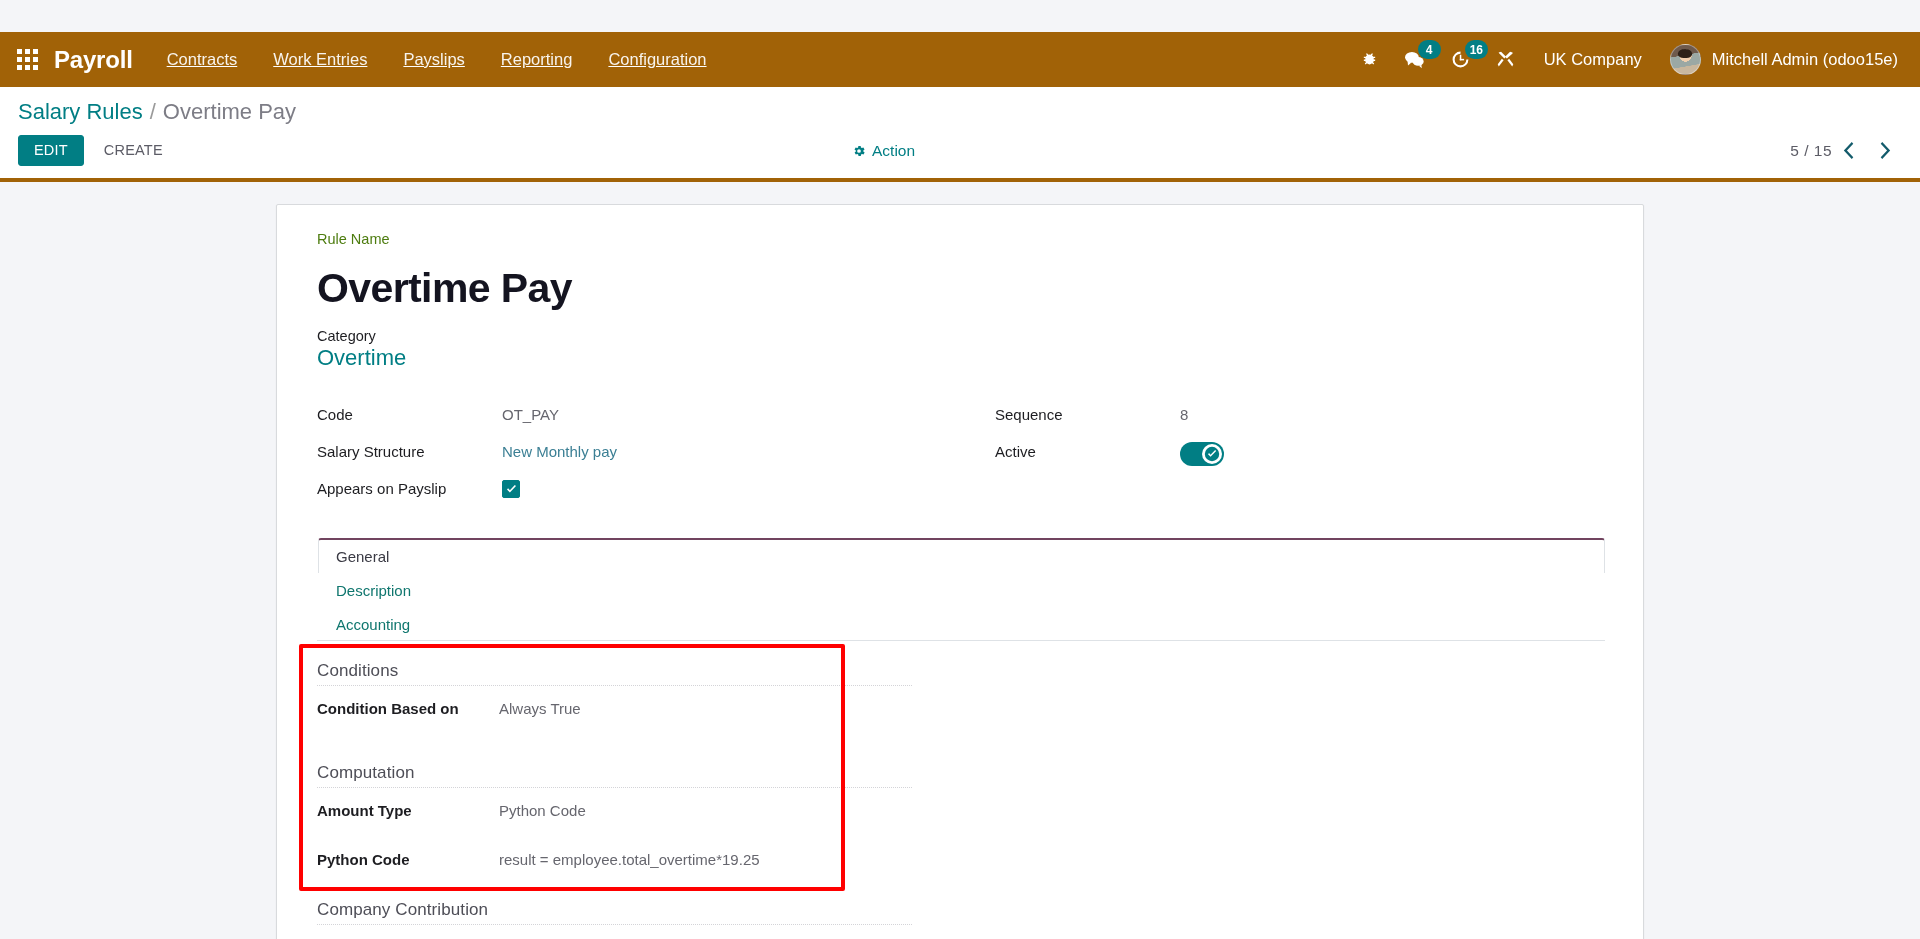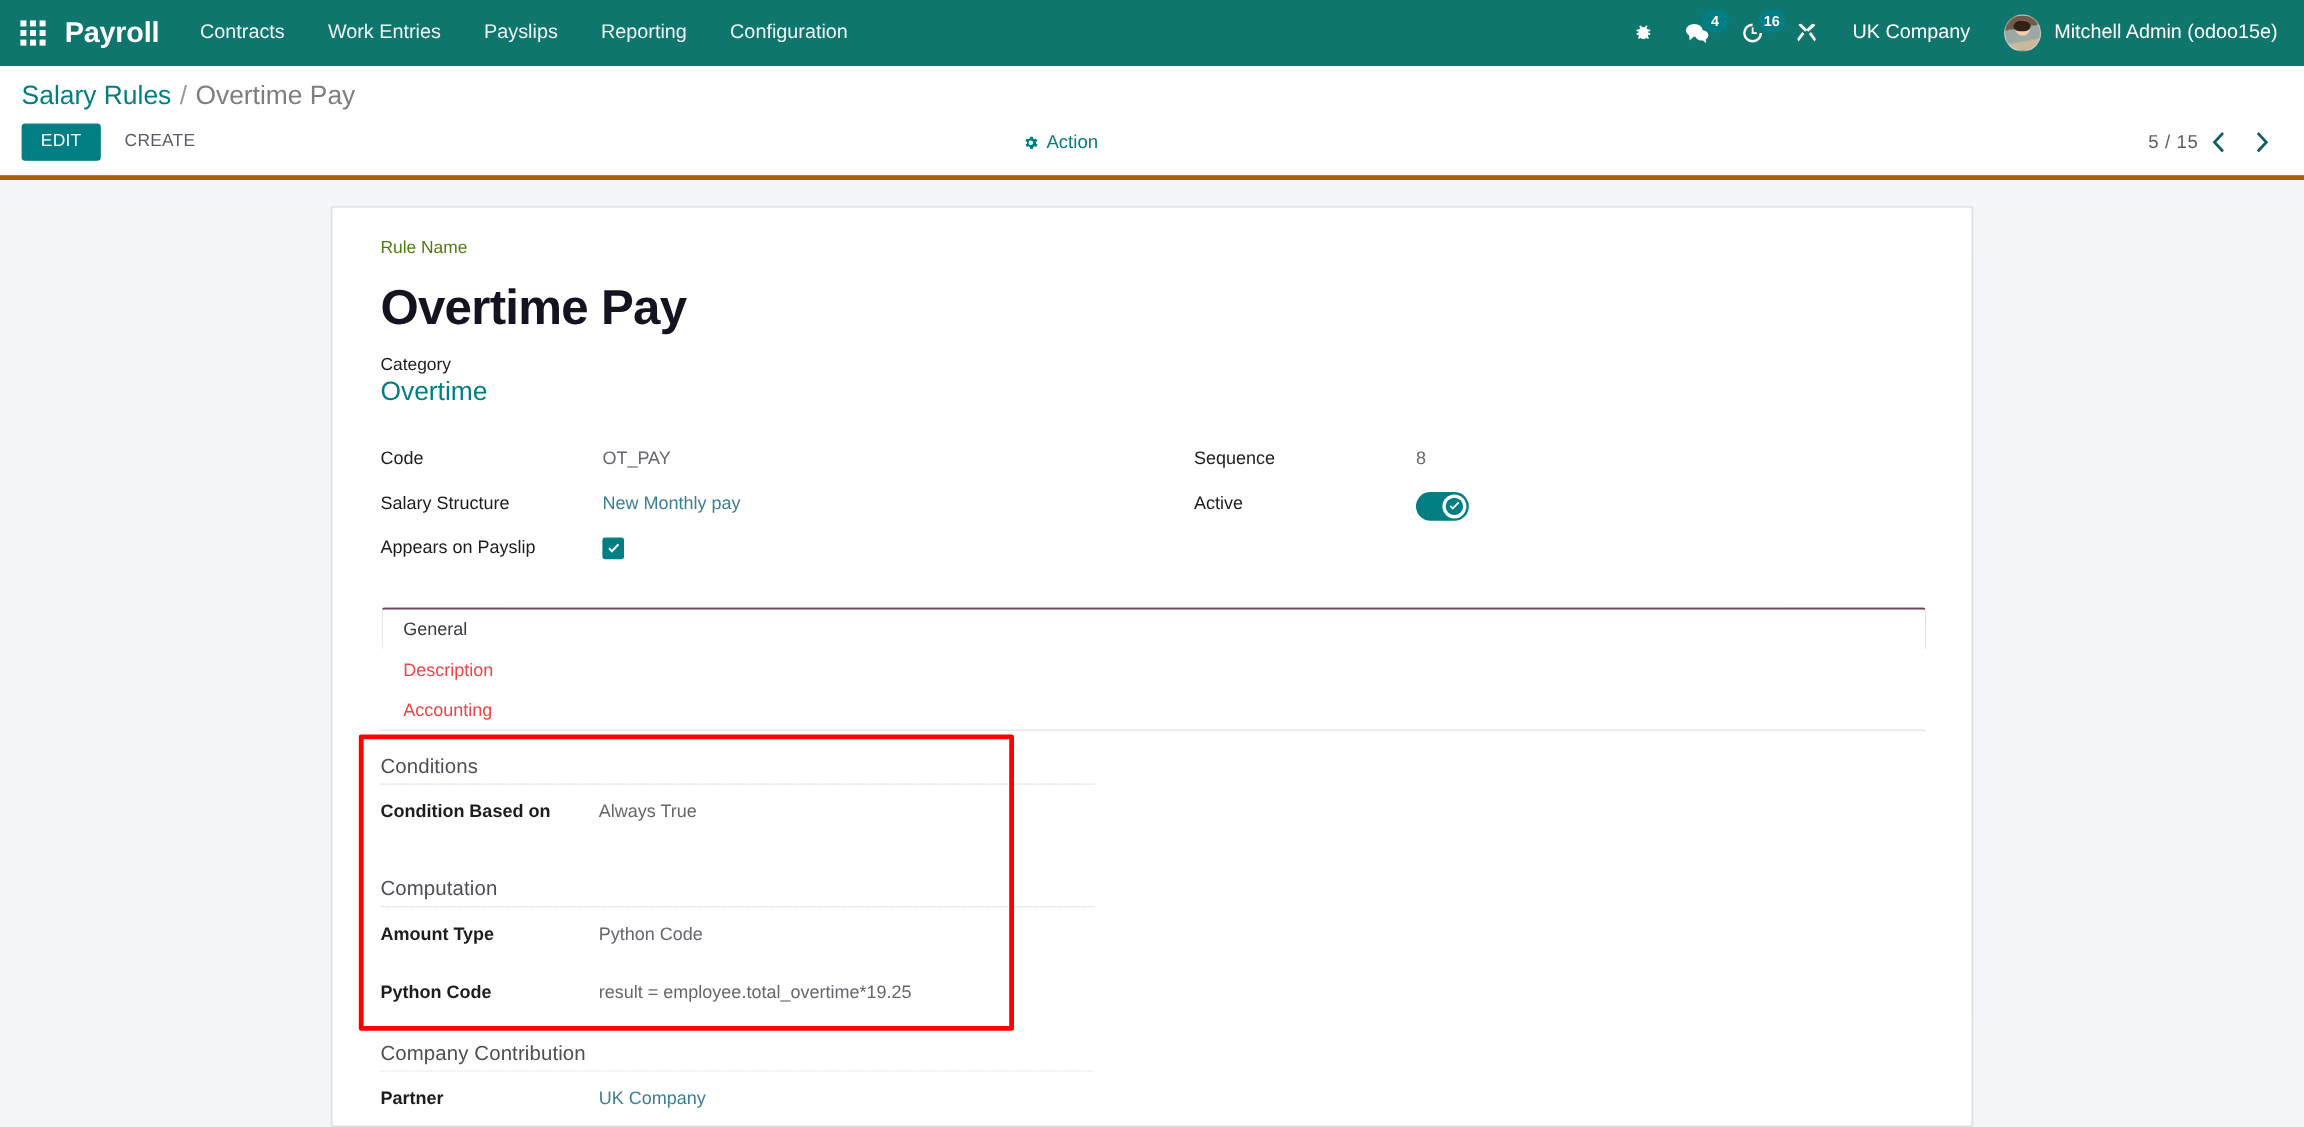--- a/index.html
+++ b/index.html
@@ -6,45 +6,46 @@
   html, body {
     width: 1920px; height: 939px;
     background: #f4f5f8;
     font-family: "Liberation Sans", sans-serif;
     overflow: hidden;
   }
 
   
   .navbar {
     height: 55px;
-    background: #0f766e;
+    background: #a16207;
     display: flex;
     align-items: center;
     padding: 0 14px 0 0;
     color: #fff;
     position: relative;
+    margin-top: 32px;
   }
   .apps-grid-btn {
     width: 54px; height: 55px;
     display: flex; align-items: center; justify-content: center;
     cursor: pointer;
   }
   .apps-grid {
     display: grid;
     grid-template-columns: repeat(3, 5px);
     grid-template-rows: repeat(3, 5px);
     gap: 3px;
   }
   .apps-grid i { background: #fff; display: block; width: 5px; height: 5px; }
   .brand {
     font-size: 24px; font-weight: bold; color: #fff;
     padding-right: 16px; letter-spacing: -0.2px;
     cursor: pointer;
   }
-  .menu-items { display: flex; align-items: center; height: 100%; }
+  .menu-items { display: flex; align-items: center; height: 100%; text-decoration: underline; }
   .menu-item {
     color: rgba(255,255,255,0.93);
     font-size: 16.5px;
     padding: 0 18px;
     height: 100%;
     display: flex; align-items: center;
     cursor: pointer;
   }
   .nav-right {
     margin-left: auto;
@@ -273,21 +274,21 @@
   
   .notebook { margin-top: 22px; }
   .nb-tabs {
     display: flex;
     border-bottom: 1px solid #dee2e6;
     padding-left: 1px;
     flex-direction: column;
   }
   .nb-tab {
     font-size: 15px;
-    color: #ef4444;
+    color: #0f766e;
     padding: 9px 17px 8px;
     border: 1px solid transparent;
     border-bottom: none;
     margin-bottom: -1px;
     cursor: pointer;
     background: transparent;
   }
   .nb-tab.active {
     color: #3a3a44;
     background: #fff;

